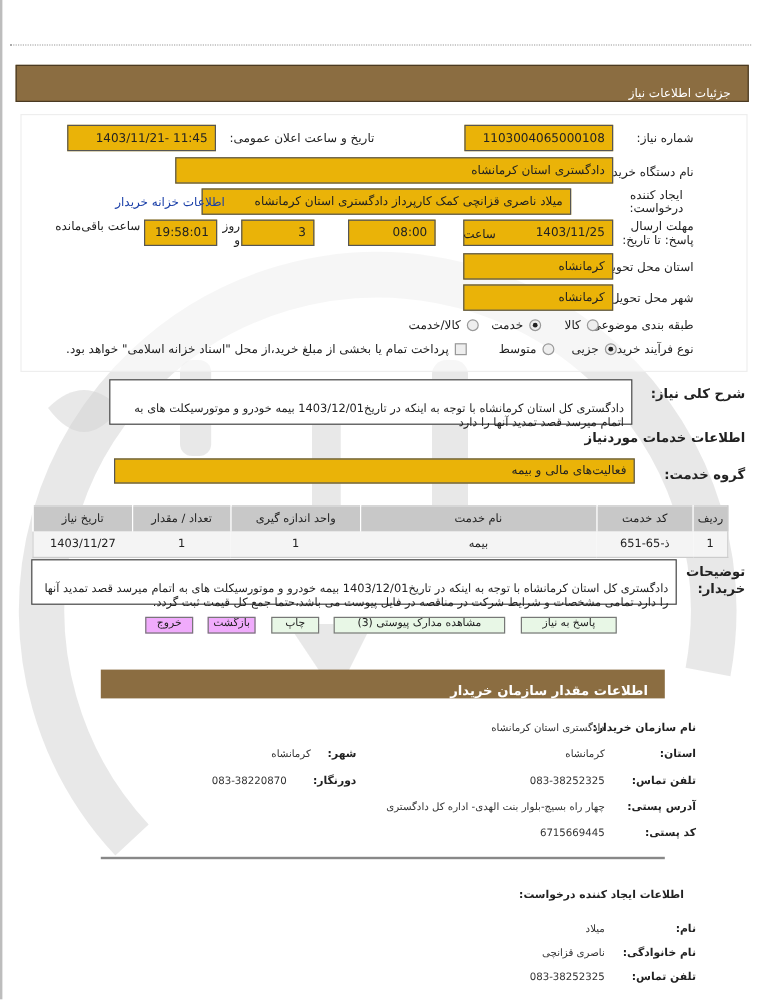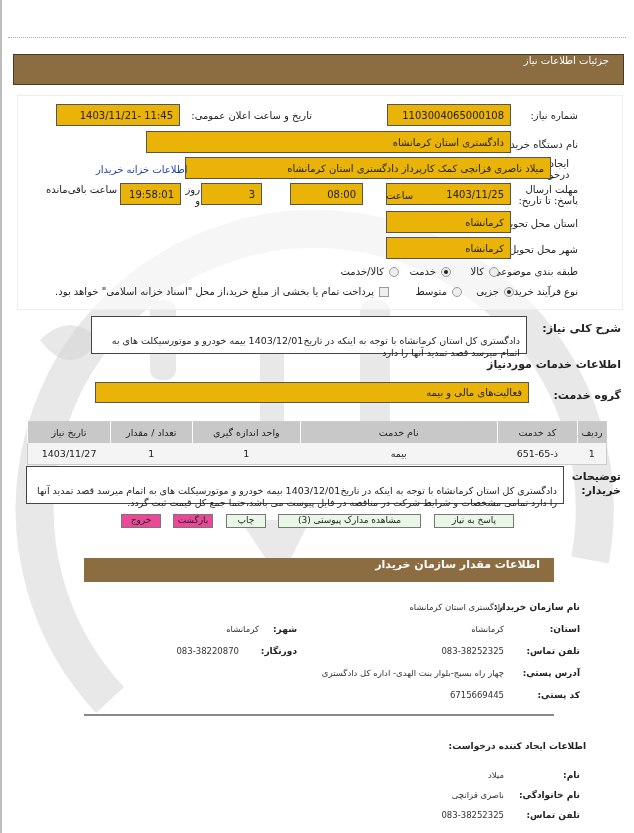--- a/index.html
+++ b/index.html
@@ -6,21 +6,21 @@
   body {
     width:634px; height:833px; overflow:hidden; background:#fff;
     font-family:"DejaVu Sans", sans-serif; font-size:10px; color:#222;
     position:relative; direction:rtl;
   }
   .leftbar { position:absolute; left:0; top:0; width:2px; height:833px; background:#bdbdbd; }
   .topline { position:absolute; left:8px; right:8px; top:37px; border-top:1px dotted #aaa; }
   .watermark { position:absolute; left:0; top:0; width:634px; height:833px; pointer-events:none; }
   .section-header {
     position:absolute; background:#8b6d41; color:#fff;
-    font-size:10px; display:flex; align-items:flex-start; padding-right:14px; box-sizing:border-box;
+    font-size:10px; display:flex; align-items:flex-end; padding-right:14px; box-sizing:border-box;
   }
   .h1 { left:13px; top:54px; width:611px; height:31px; border:1px solid #4a3a22; }
   .h2 { left:84px; top:558px; width:470px; height:24px; font-weight:bold; font-size:11px; }
   .panel { position:absolute; left:17px; top:95px; width:604px; height:213px; background:rgba(255,255,255,0.6); border:1px solid #eee; }
   .lbl { position:absolute; font-size:10px; color:#222; white-space:nowrap; }
   .box {
     position:absolute; border:1px solid #555; background:#eab308; height:22px; box-sizing:border-box;
     font-size:10px; padding:0 6px; display:flex; align-items:center; white-space:nowrap; overflow:hidden;
   }
   .ltr { direction:ltr; justify-content:flex-end; }
@@ -36,21 +36,21 @@
   }
   .bold { font-weight:bold; font-size:11px; }
   table.items { position:absolute; left:27px; top:421px; width:580px; border-collapse:collapse; font-size:9.5px; background:#fff; border:1px solid #ccc; }
   table.items th { background:#c8c8c8; font-weight:normal; height:19px; border-left:1px solid #fff; }
   table.items td { height:19px; text-align:center; background:#f4f4f4; }
   .btn {
     position:absolute; height:14px; border:1px solid #777; box-sizing:border-box;
     font-size:9px; line-height:10px; text-align:center; cursor:pointer; overflow:hidden;
   }
   .green { background:#e8f7e6; }
-  .pink { background:#ec4899; }
+  .pink { background:#f0abfc; }
   .info-lbl { position:absolute; font-size:9px; font-weight:bold; white-space:nowrap; color:#222; }
   .info-val { position:absolute; font-size:8.5px; white-space:nowrap; color:#333; }
   .sep { position:absolute; left:84px; top:714px; width:470px; height:0; border-top:2px solid #888; }
 </style>
 </head>
 <body>
 
 <div class="leftbar"></div>
 <div class="topline"></div>
 
@@ -75,21 +75,21 @@
 
 <span class="lbl" style="right:56px;top:110px;">شماره نیاز:</span>
 <div class="box ltr" style="left:387px;top:104px;width:124px;">1103004065000108</div>
 <span class="lbl" style="right:322px;top:110px;">تاریخ و ساعت اعلان عمومی:</span>
 <div class="box ltr" style="left:56px;top:104px;width:124px;">1403/11/21- 11:45</div>
 
 <span class="lbl" style="right:56px;top:139px;">نام دستگاه خریدار:</span>
 <div class="box" style="left:146px;top:131px;width:365px;">دادگستری استان کرمانشاه</div>
 
 <span class="lbl" style="right:56px;top:158px;width:62px;white-space:normal;line-height:11px;text-align:center;">ایجاد کننده درخواست:</span>
-<div class="box" style="left:185px;top:157px;width:366px;">میلاد ناصری قزانچی کمک کارپرداز دادگستری استان کرمانشاه</div>
+<div class="box" style="left:168px;top:157px;width:308px;">میلاد ناصری قزانچی کمک کارپرداز دادگستری استان کرمانشاه</div>
 <span class="link" style="left:96px;top:164px;">اطلاعات خزانه خریدار</span>
 
 <span class="lbl" style="right:56px;top:184px;width:74px;white-space:normal;line-height:11px;">مهلت ارسال پاسخ: تا تاریخ:</span>
 <div class="box ltr" style="left:386px;top:183px;width:125px;">1403/11/25</div>
 <span class="lbl" style="left:354px;top:190px;margin-left:32px;">ساعت</span>
 <div class="box ltr" style="left:290px;top:183px;width:73px;">08:00</div>
 <span class="lbl" style="left:186px;top:184px;width:14px;white-space:normal;line-height:11px;">روز و</span>
 <div class="box ltr" style="left:201px;top:183px;width:61px;">3</div>
 <div class="box ltr" style="left:120px;top:183px;width:61px;">19:58:01</div>
 <span class="lbl" style="left:46px;top:184px;">ساعت باقی‌مانده</span>
@@ -166,21 +166,21 @@
 <span class="info-val" style="right:395px;top:646px;">083-38220870</span>
 
 <span class="info-lbl" style="right:54px;top:668px;">آدرس پستی:</span>
 <span class="info-val" style="right:130px;top:668px;">چهار راه بسیج-بلوار بنت الهدی- اداره کل دادگستری</span>
 
 <span class="info-lbl" style="right:54px;top:690px;">کد پستی:</span>
 <span class="info-val" style="right:130px;top:690px;">6715669445</span>
 
 <div class="sep"></div>
 
-<span class="info-lbl" style="right:48px;top:741px;margin-left:20px;">اطلاعات ایجاد کننده درخواست:</span>
+<span class="info-lbl" style="right:64px;top:741px;margin-left:20px;">اطلاعات ایجاد کننده درخواست:</span>
 
 <span class="info-lbl" style="right:54px;top:770px;">نام:</span>
 <span class="info-val" style="right:130px;top:770px;">میلاد</span>
 
 <span class="info-lbl" style="right:54px;top:790px;">نام خانوادگی:</span>
 <span class="info-val" style="right:130px;top:790px;">ناصری قزانچی</span>
 
 <span class="info-lbl" style="right:54px;top:810px;">تلفن تماس:</span>
 <span class="info-val" style="right:130px;top:810px;">083-38252325</span>
 

